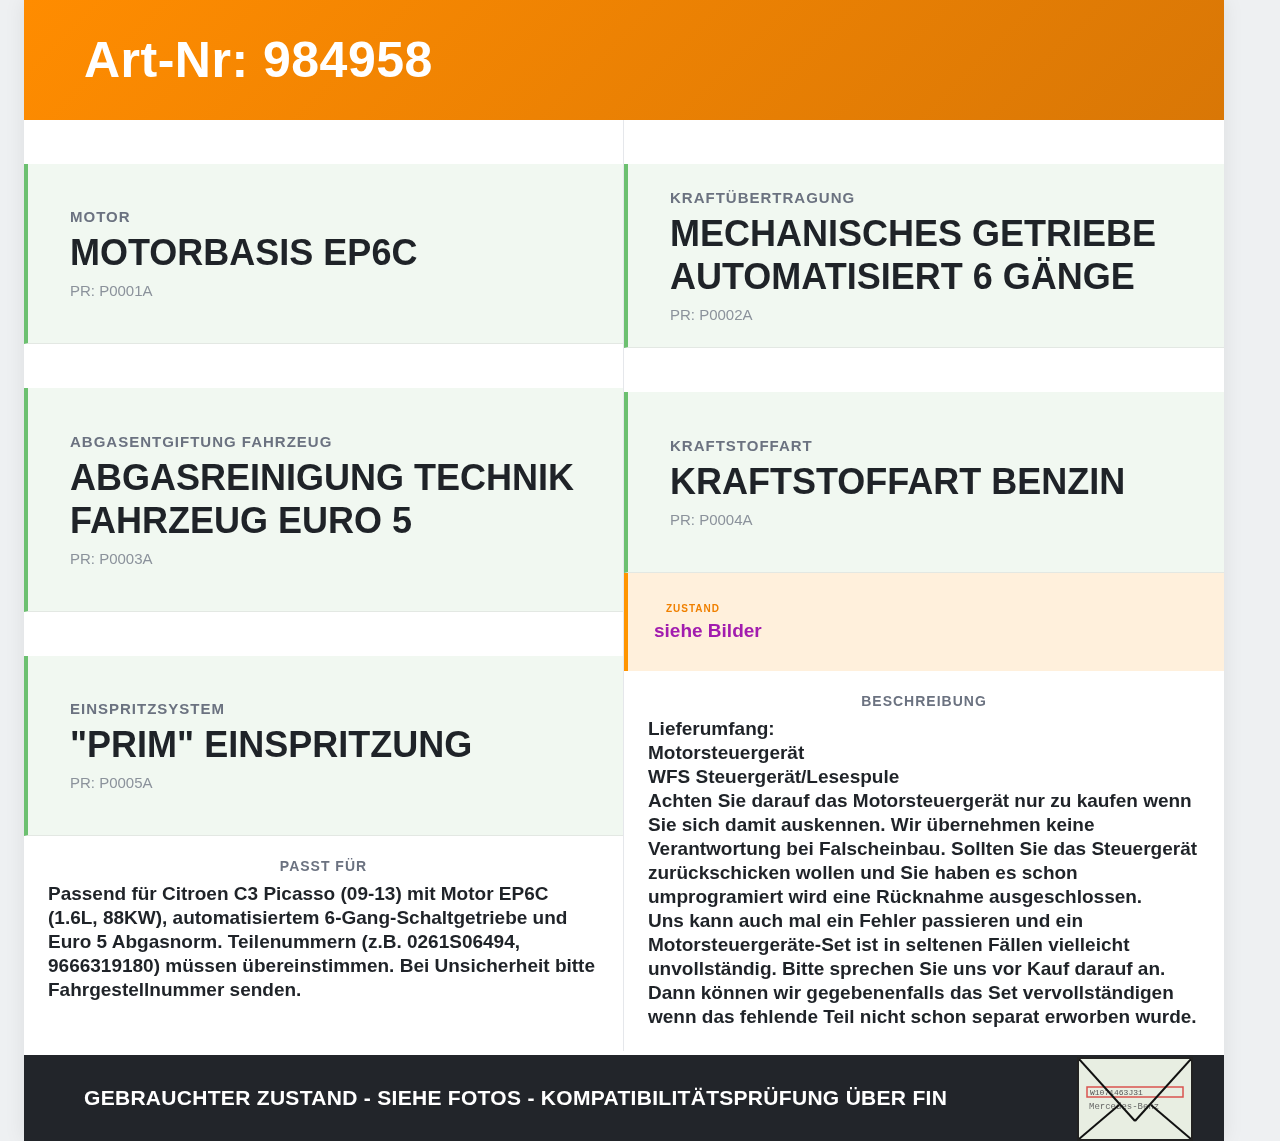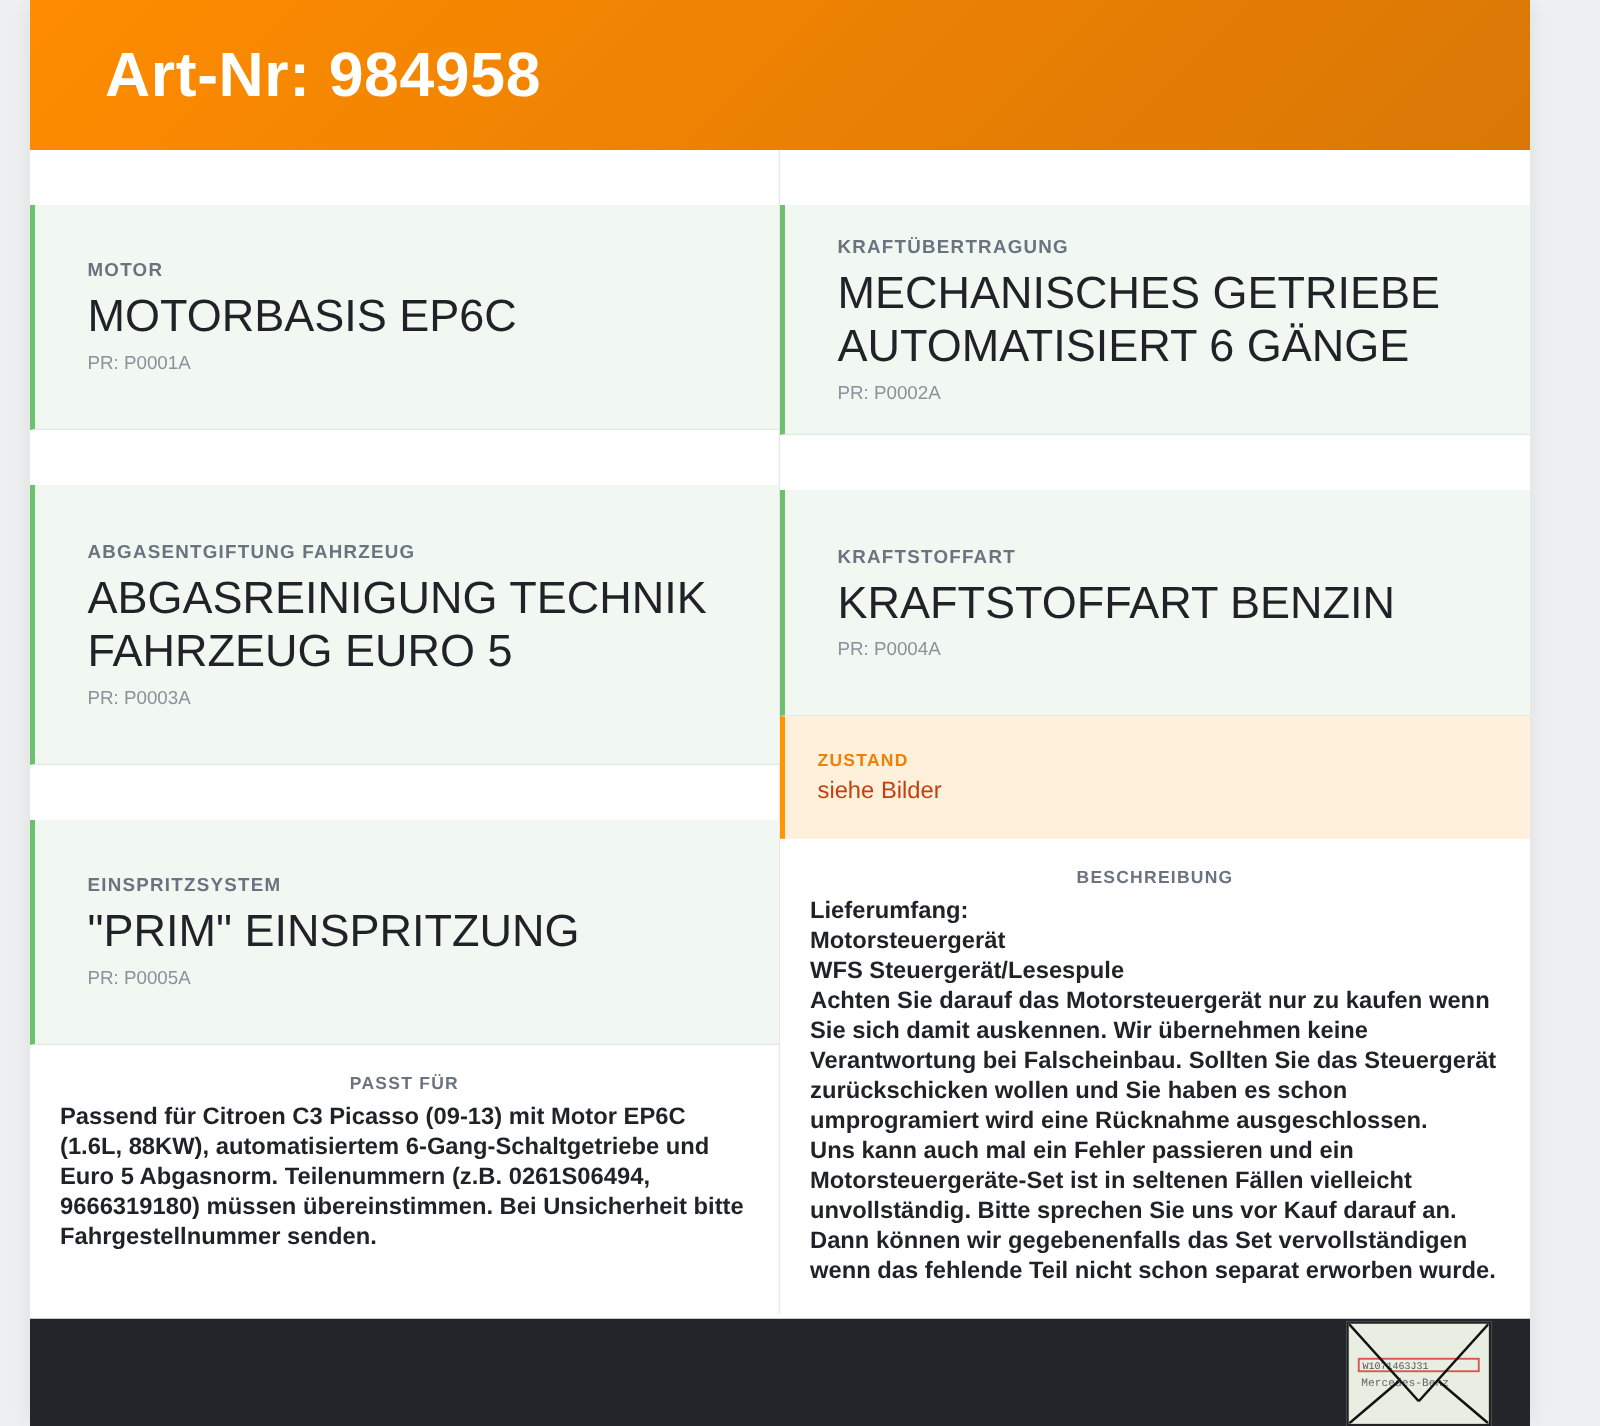--- a/index.html
+++ b/index.html
@@ -5,25 +5,25 @@
   html,body{margin:0;padding:0;}
   body{width:1280px;height:1141px;background:#eef0f2;font-family:"Liberation Sans",sans-serif;overflow:hidden;}
   .page{position:absolute;left:24px;top:0;width:1200px;height:1141px;background:#fff;box-shadow:0 0 20px rgba(0,0,0,.08);}
   .header{height:120px;background:linear-gradient(135deg,#ff8c00 0%,#d97706 100%);display:flex;align-items:center;}
   .header h1{margin:0 0 0 60px;color:#fff;font-size:50px;font-weight:700;letter-spacing:0.5px;}
   .grid{display:flex;}
   .col{width:600px;}
   .col.left{border-right:1px solid #e5e7eb;width:599px;}
   .spec{background:#f1f8f1;border-left:4px solid #6cc070;border-bottom:1px solid #e3e8e3;padding:0 40px 0 42px;display:flex;flex-direction:column;justify-content:center;box-sizing:border-box;margin-top:44px;}
   .spec .lbl{font-size:15px;font-weight:700;color:#6b7280;letter-spacing:1px;text-transform:uppercase;}
-  .spec .val{font-size:36px;font-weight:400;color:#1f2328;margin-top:6px;line-height:43px;text-transform:uppercase;}
+  .spec .val{font-size:36px;font-weight:700;color:#1f2328;margin-top:6px;line-height:43px;text-transform:uppercase;}
   .spec .pr{font-size:15px;color:#8b929b;margin-top:8px;}
   .zustand{height:98px;background:#fff0dc;border-left:4px solid #ff9500;padding:0 26px;box-sizing:border-box;display:flex;flex-direction:column;justify-content:center;}
-  .zustand .lbl{font-size:14px;font-weight:700;color:#f08000;letter-spacing:1px;}
-  .zustand .val{font-size:19px;color:#c2410c;margin-top:6px;font-weight:400;}
+  .zustand .lbl{font-size:10px;font-weight:700;color:#f08000;letter-spacing:1px;margin-left:12px;}
+  .zustand .val{font-size:19px;color:#a21caf;margin-top:6px;font-weight:700;}
   .textblock{padding:22px 24px;}
   .textblock .lbl{font-size:14px;font-weight:700;color:#6b7280;letter-spacing:1px;text-align:center;}
   .textblock .body{font-size:19px;color:#1f2328;line-height:24px;margin-top:8px;font-weight:600;white-space:pre-line;}
   .footer{position:absolute;left:0;top:1055px;width:1200px;height:86px;background:#22252a;display:flex;align-items:center;}
   .footer .txt{margin-left:60px;color:#fff;font-size:21px;font-weight:700;letter-spacing:0.3px;}
   .footer .img{position:absolute;left:1053px;top:2px;width:116px;height:84px;background:#eaf0e4;border:2px solid #222;box-sizing:border-box;overflow:hidden;}
 </style>
 </head>
 <body>
 
@@ -75,20 +75,21 @@
         <div class="body">Lieferumfang:
 Motorsteuergerät
 WFS Steuergerät/Lesespule
 Achten Sie darauf das Motorsteuergerät nur zu kaufen wenn Sie sich damit auskennen. Wir übernehmen keine Verantwortung bei Falscheinbau. Sollten Sie das Steuergerät zurückschicken wollen und Sie haben es schon umprogramiert wird eine Rücknahme ausgeschlossen.
 Uns kann auch mal ein Fehler passieren und ein Motorsteuergeräte-Set ist in seltenen Fällen vielleicht unvollständig. Bitte sprechen Sie uns vor Kauf darauf an. Dann können wir gegebenenfalls das Set vervollständigen wenn das fehlende Teil nicht schon separat erworben wurde.</div>
       </div>
     </div>
   </div>
 
   <div class="footer">
+    <div class="txt">GEBRAUCHTER ZUSTAND - SIEHE FOTOS - KOMPATIBILITÄTSPRÜFUNG ÜBER FIN</div>
     <div class="img">
       <svg width="112" height="80" viewBox="0 0 112 80">
         <rect x="0" y="0" width="112" height="80" fill="#e8eee2"></rect>
         <rect x="8" y="28" width="96" height="10" fill="none" stroke="#d9534f" stroke-width="1.5"></rect>
         <text x="11" y="36" font-size="8" font-family="Liberation Mono, monospace" fill="#555">W1071463J31</text>
         <text x="10" y="50" font-size="9" font-family="Liberation Mono, monospace" fill="#666">Mercedes-Benz</text>
         <line x1="0" y1="0" x2="56" y2="62" stroke="#111" stroke-width="2"></line>
         <line x1="112" y1="0" x2="56" y2="62" stroke="#111" stroke-width="2"></line>
         <line x1="0" y1="80" x2="40" y2="46" stroke="#111" stroke-width="2"></line>
         <line x1="112" y1="80" x2="72" y2="46" stroke="#111" stroke-width="2"></line>

